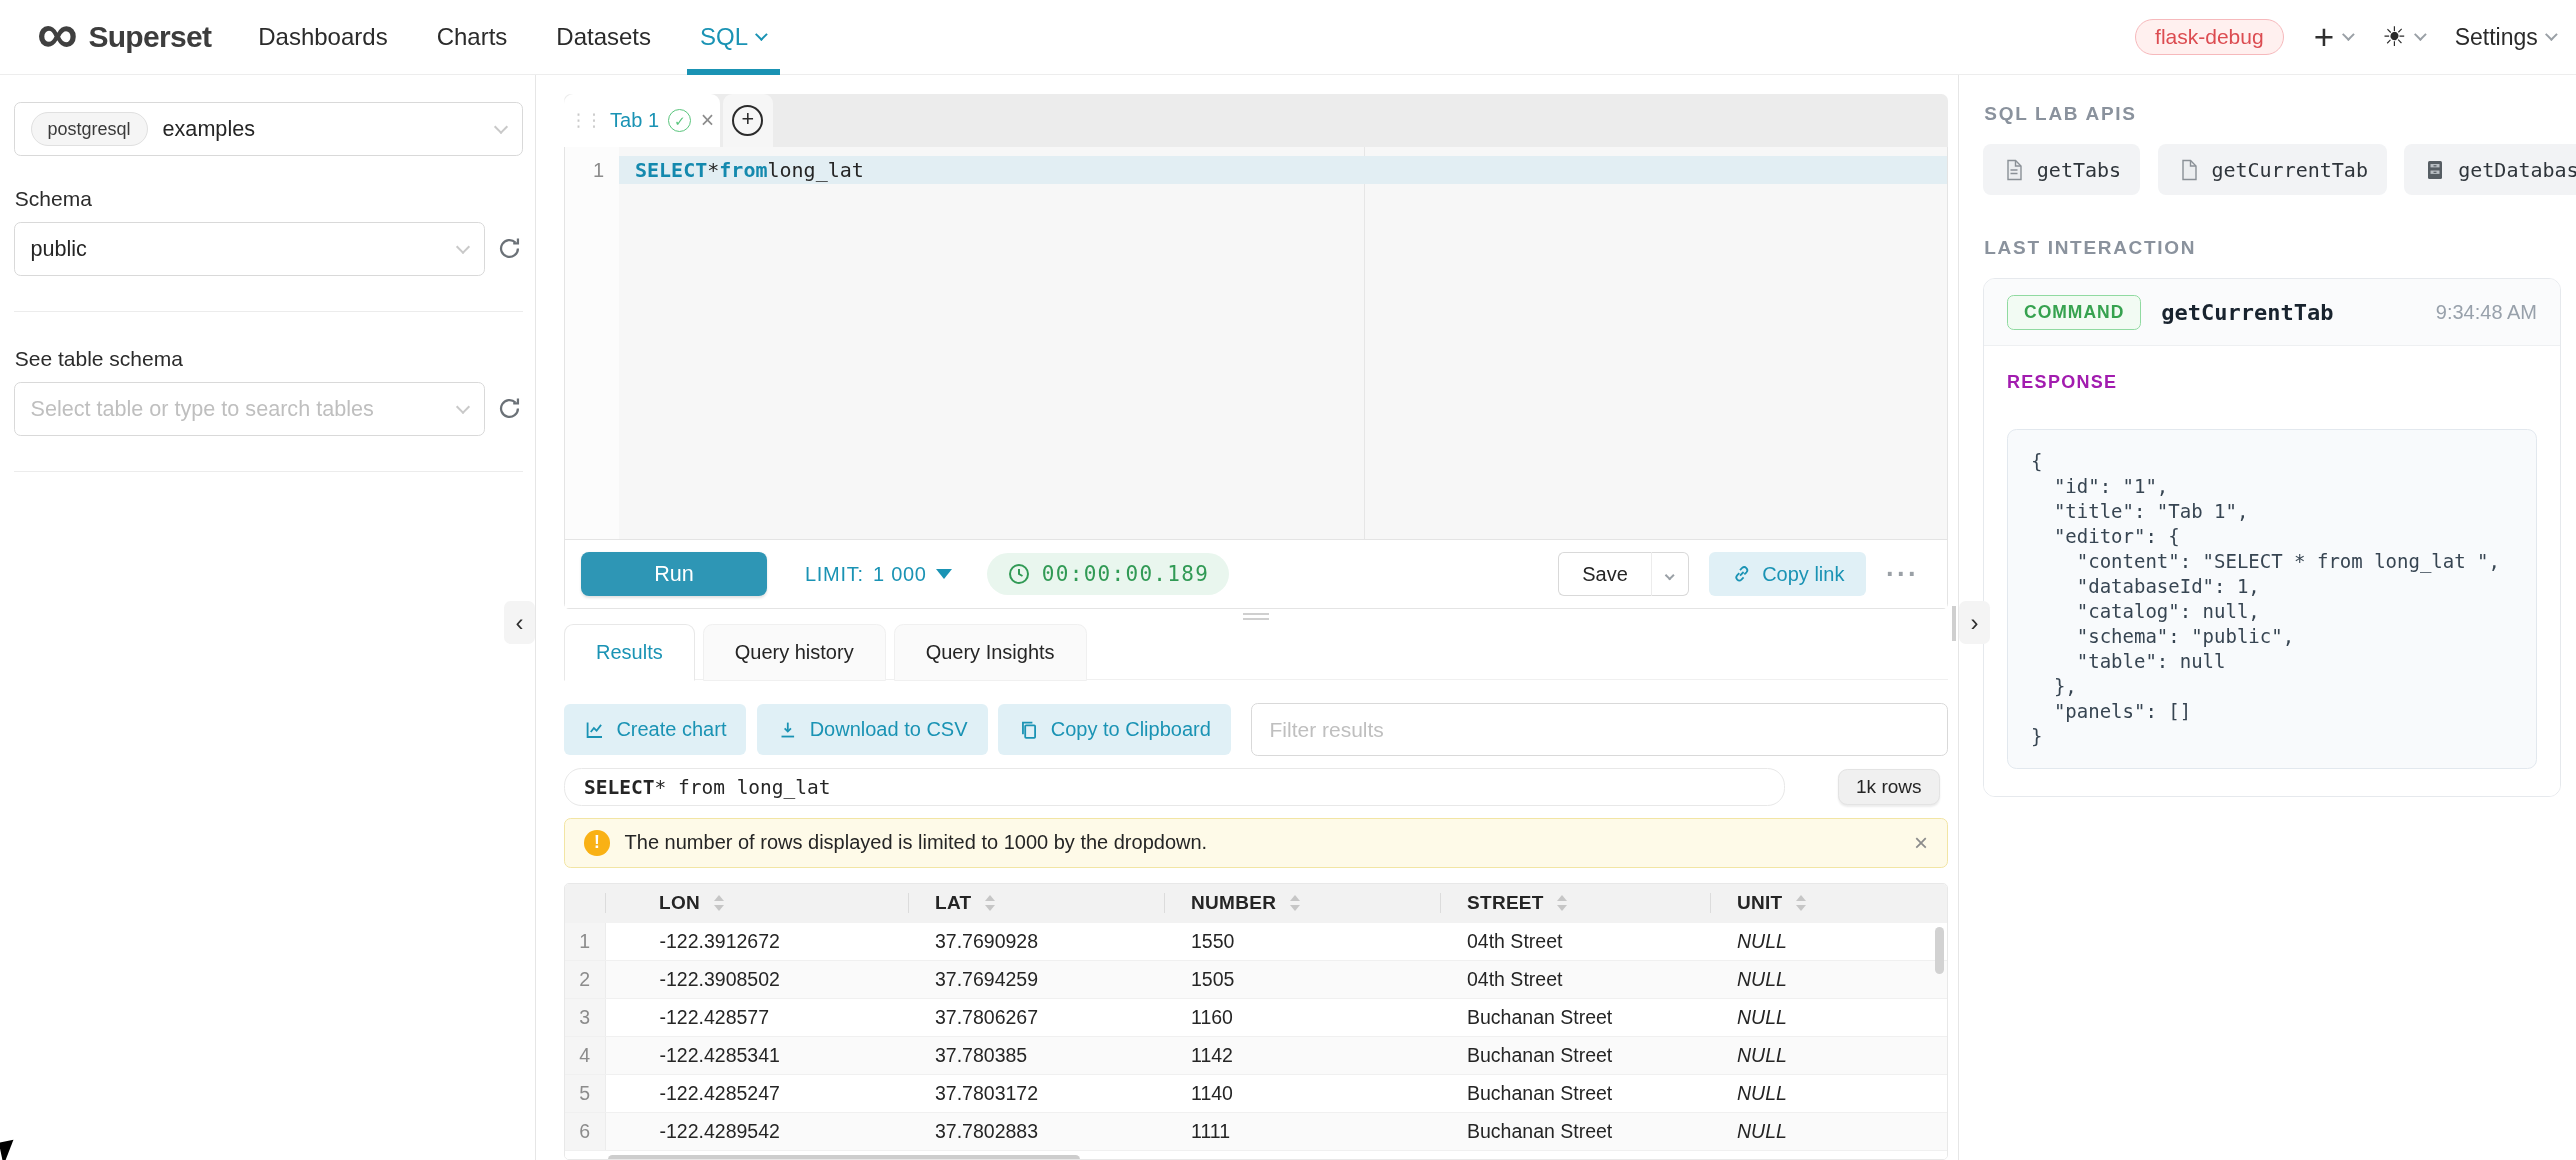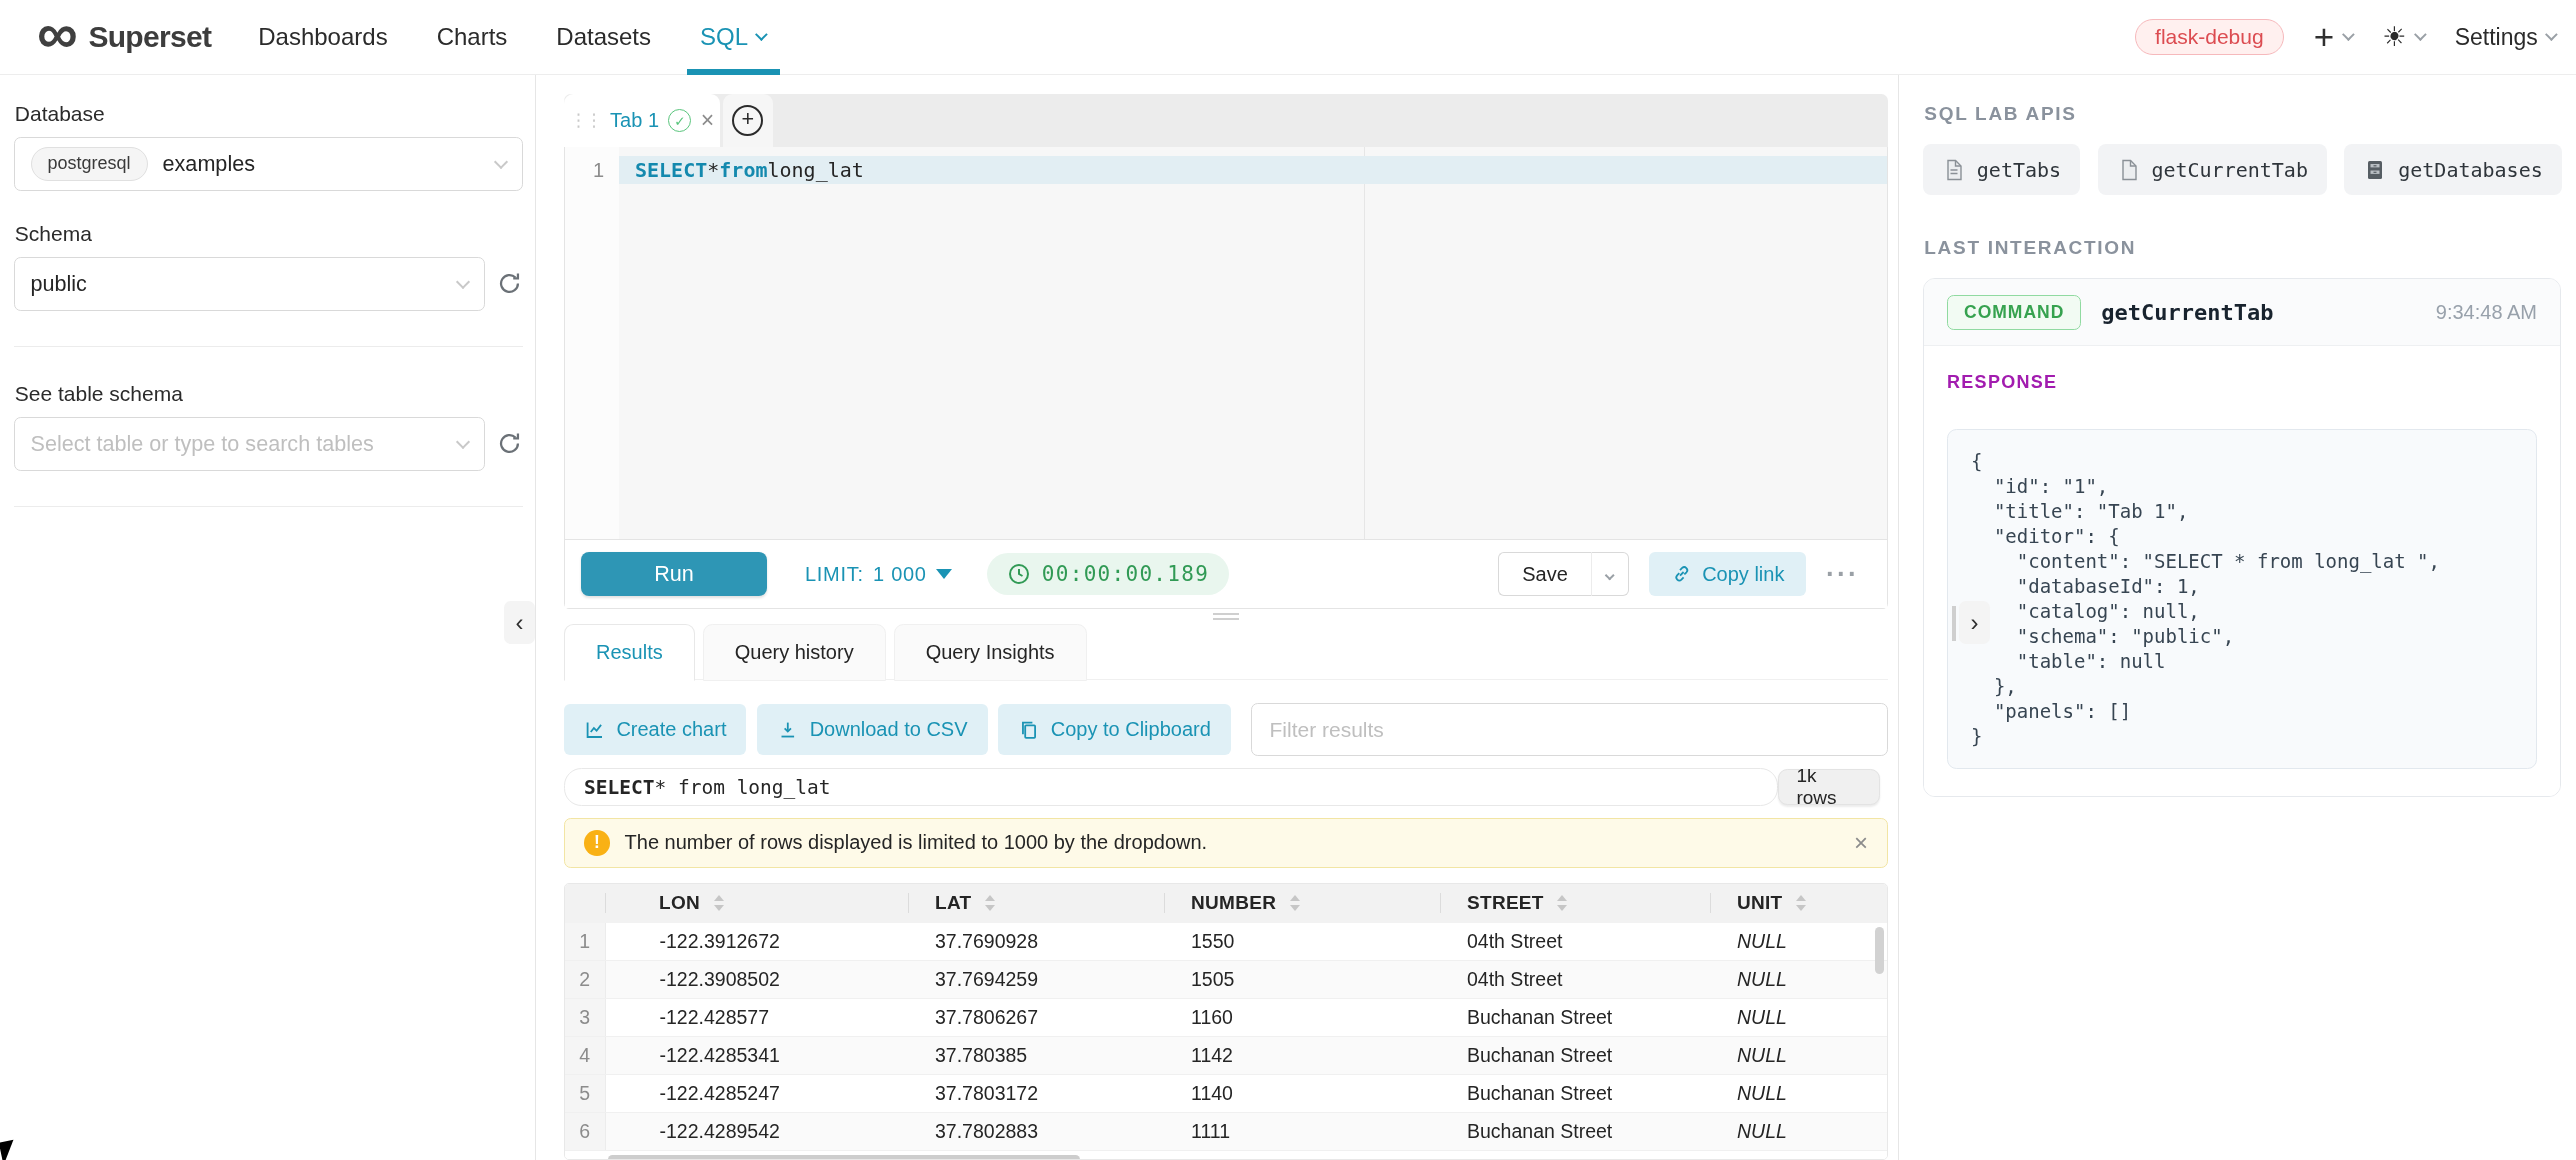--- a/index.html
+++ b/index.html
@@ -113,21 +113,21 @@
   table.results td { height:38px; font-size:19.5px; padding-left:27px; border-bottom:1.3px solid #f0f0f0; background:#fff; }
   table.results tr:nth-child(even) td { background:#fafafa; }
   table.results td.first { padding-left:54px; }
   table.results td.rownum { background:#f5f5f5 !important; color:#8c8c8c; text-align:center; padding-left:0; border-right:1.3px solid #ececec; }
   table.results td.null { font-style:italic; }
   .hscroll { height:17.5px; position:relative; background:#fff; }
   .hscroll .thumb { position:absolute; left:43px; top:4px; width:472px; height:8.8px; background:#cdcdcd; border-radius:4.7px; }
   .vscroll-thumb { position:absolute; right:3.4px; top:43px; width:8.8px; height:47px; background:#d2d2d2; border-radius:4.7px; }
 
   
-  .rightpanel { width:678px; border-left:1.3px solid #e6e6e6; padding:20px 15px 0 24px; }
+  .rightpanel { width:618px; border-left:1.3px solid #e6e6e6; padding:20px 15px 0 24px; }
   .rp-heading { font-size:19px; font-weight:bold; color:#8a929d; letter-spacing:1.7px; margin:8px 0 19px 1.3px; }
   .api-row { display:flex; gap:17.5px; }
   .api-btn { height:51px; background:#f2f3f5; border:none; border-radius:8px; display:flex; align-items:center; gap:10.8px; padding:0 19px; font-family:"DejaVu Sans Mono", monospace; font-size:20px; color:#2f353b; }
   .li-heading { margin-top:42px; }
   .card { border:1.3px solid #e6e9ed; border-radius:12px; overflow:hidden; margin-top:4px; }
   .card-header { height:67px; background:#fafbfc; border-bottom:1.3px solid #eef0f2; display:flex; align-items:center; padding:0 23px; }
   .cmd-tag { background:#f2fbf3; border:1.3px solid #90daa1; border-radius:6.7px; padding:6px 16px; font-size:17.5px; font-weight:bold; letter-spacing:1px; color:#36a24f; }
   .cmd-name { margin-left:20px; font-family:"DejaVu Sans Mono", monospace; font-weight:bold; font-size:22px; color:#18232e; }
   .cmd-time { margin-left:auto; font-size:20px; color:#98a1ab; }
   .card-body { padding:25.6px 23px 27px 23px; background:#fff; }
@@ -169,21 +169,20 @@
     <span class="nav-settings">
         <span>Settings</span>
         <span class="chev"></span>
       </span>
   </div>
 </header>
 
 <div class="main">
 
   <aside class="sidebar">
-    <div class="field-label">Database</div>
     <div class="select">
       <span class="db-tag">postgresql</span>
       <span class="val">examples</span>
       <span class="sel-chev"></span>
     </div>
 
     <div class="field-label m-top">Schema</div>
     <div class="field-row">
       <div class="select">
         <span class="val">public</span>

